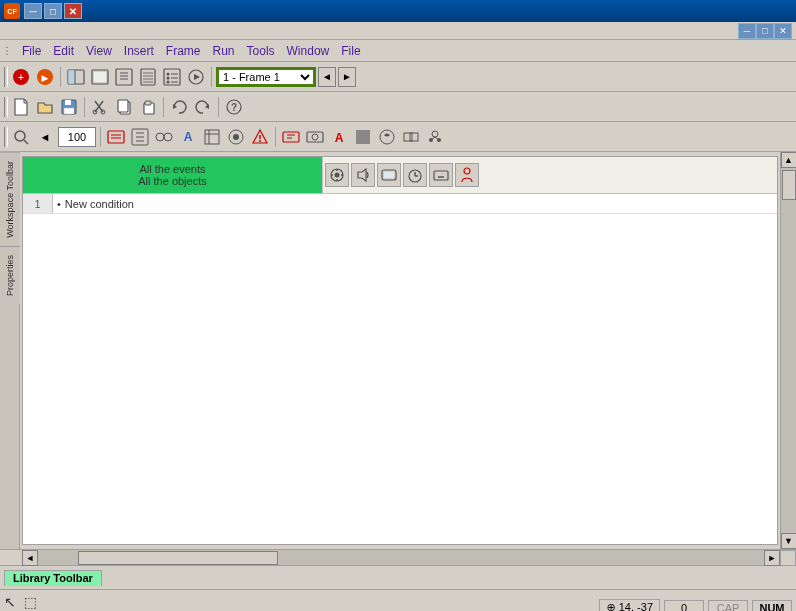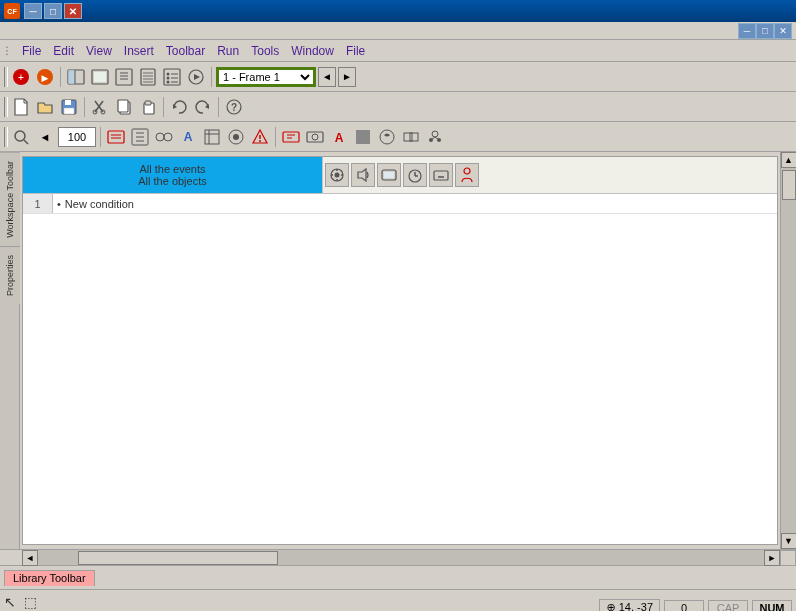--- a/index.html
+++ b/index.html
@@ -174,21 +174,21 @@
     }
 
     .event-header {
       display: flex;
       border-bottom: 1px solid #c0c0c0;
     }
     .event-header-left {
       width: 300px;
       border-right: 1px solid #c0c0c0;
       padding: 4px;
-      background: #0ea5e9;
+      background: #22c55e;
       text-align: center;
       font-size: 11px;
       color: #333;
       min-height: 36px;
       display: flex;
       flex-direction: column;
       align-items: center;
       justify-content: center;
     }
     .event-header-right {
@@ -301,26 +301,26 @@
       height: 24px;
       background: #d4d0c8;
       border-top: 1px solid #a0a0a0;
       display: flex;
       align-items: center;
       padding: 0 4px;
     }
     .lib-tab {
       height: 16px;
       padding: 0 8px;
-      background: #fca5a5;
+      background: #86efac;
       border: 1px solid #a0a0a0;
       border-bottom: none;
       font-size: 11px;
       cursor: pointer;
-      display: flex; align-items: center;
+      display: flex; align-items: center; font-weight: bold;
     }
 
     
     .status-bar {
       height: 24px;
       background: #d4d0c8;
       border-top: 1px solid #a0a0a0;
       display: flex;
       align-items: center;
       justify-content: space-between;
@@ -368,21 +368,21 @@
   <div class="title-ctrl" style="font-size:9px;">□</div>
   <div class="title-ctrl" style="font-size:9px;">✕</div>
 </div>
 
 <div class="menu-bar">
   <span style="font-size:10px; color:#666; margin-right:4px;">⋮</span>
   <span class="menu-item">File</span>
   <span class="menu-item">Edit</span>
   <span class="menu-item">View</span>
   <span class="menu-item">Insert</span>
-  <span class="menu-item">Toolbar</span>
+  <span class="menu-item">Frame</span>
   <span class="menu-item">Run</span>
   <span class="menu-item">Tools</span>
   <span class="menu-item">Window</span>
   <span class="menu-item">File</span>
 </div>
 
 <div class="toolbar">
   <div class="grip"></div>
 
   <div class="tb-btn">

